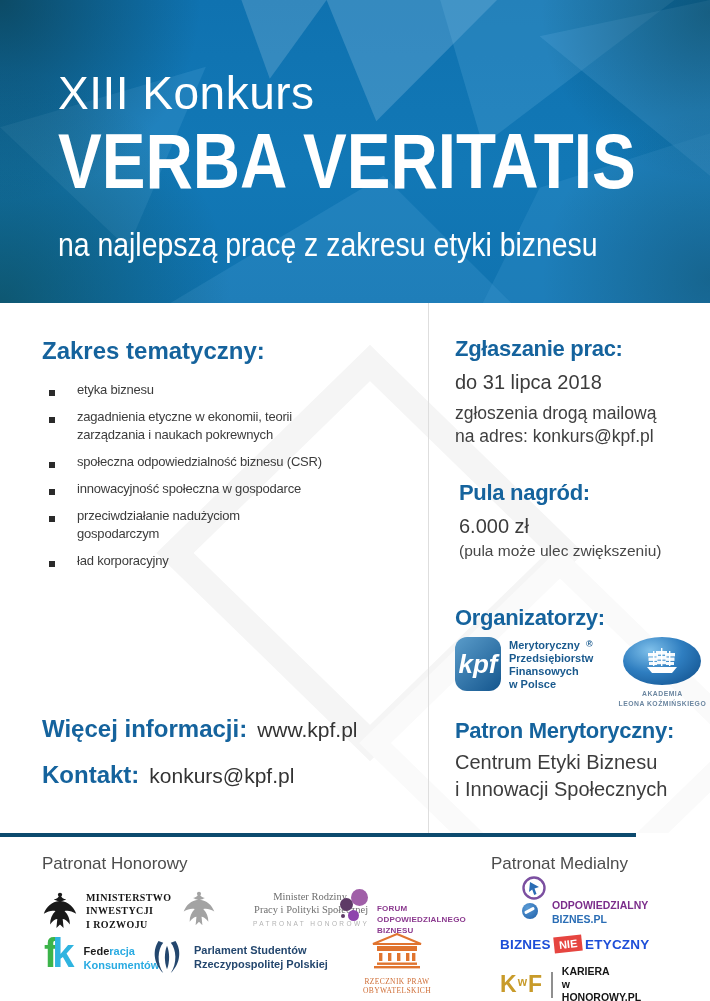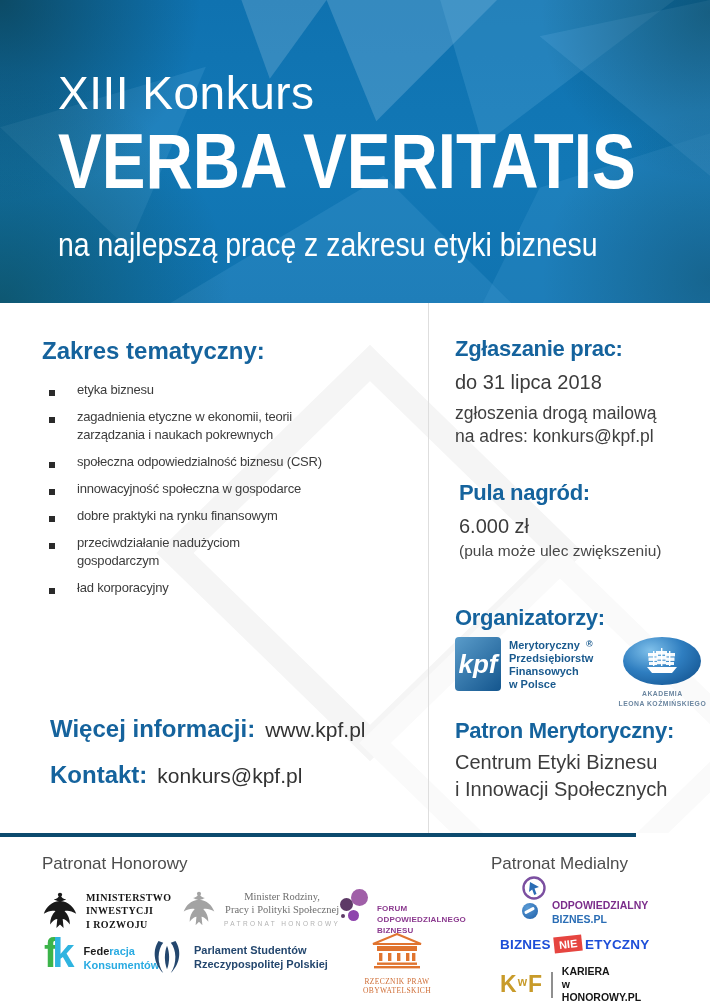--- a/index.html
+++ b/index.html
@@ -35,54 +35,54 @@
   .watermark { position:absolute; left:0; top:0; pointer-events:none; }
   .divider-v { position:absolute; left:428px; top:0; width:1px; height:530px; background:#dedede; }
   .sec-h { font-weight:700; color:#15639d; }
   .col-left { position:absolute; left:42px; top:0; width:386px; }
   .col-right { position:absolute; left:455px; top:0; width:240px; }
   .topics-h { position:absolute; left:0; top:34px; font-size:24px; }
   .topics-list { position:absolute; left:0; top:78px; margin:0; padding:0; list-style:none; width:386px; }
   .topics-list li { position:relative; padding-left:35px; margin-bottom:9px; font-size:13px; line-height:1.38;
     color:#3c3c3c; letter-spacing:-.2px; white-space:pre-line; }
   .topics-list li::before { content:""; position:absolute; left:7px; top:9px; width:6px; height:6px; background:#2a2a2a; }
-  .info-row { position:absolute; left:8px; white-space:nowrap;text-align:center; }
+  .info-row { position:absolute; left:0; white-space:nowrap;text-align:center; }
   .info-more { top:412px; }
   .info-contact { top:458px; }
   .info-label { font-size:24px; font-weight:700; color:#15639d; }
   .info-value { font-size:21px; color:#333; margin-left:10px; }
   .sub-h { position:absolute; left:0; top:33px; font-size:22px; letter-spacing:-.3px; }
   .sub-deadline { position:absolute; left:0; top:68px; font-size:20px; color:#3c3c3c; }
   .sub-note { position:absolute; left:0; top:99px; font-size:17.5px; line-height:1.3; color:#3f3f3f; }
   .prize-h { position:absolute; left:4px; top:177px; font-size:22px; letter-spacing:-.3px; }
   .prize-amount { position:absolute; left:4px; top:212px; font-size:20px; color:#3c3c3c; }
   .prize-note { position:absolute; left:4px; top:239px; font-size:15.5px; color:#474747; }
   .org-h { position:absolute; left:0; top:302px; font-size:22px; letter-spacing:-.3px; }
   .org-logos { position:absolute; left:0; top:334px; display:flex; align-items:flex-start; }
-  .kpf-box { width:46px; height:54px; border-radius:4px; background:linear-gradient(135deg,#5a9cca,#14568e);
+  .kpf-box { width:46px; height:54px; border-radius:12px; background:linear-gradient(135deg,#5a9cca,#14568e);
     color:#fff; font-size:26px; font-weight:700; font-style:italic; display:flex; align-items:center; justify-content:center; }
   .kpf-text { margin-left:8px; font-size:11px; font-weight:700; color:#1a5a8e; line-height:1.18; margin-top:2px; }
   .kpf-reg { font-size:9px; vertical-align:top; margin-left:6px; color:#1a5a8e; }
   .alk { margin-left:14px; position:relative; width:110px; }
   .alk-ellipse { width:78px; height:48px; margin:0 auto; border-radius:50%;
     background:radial-gradient(ellipse at 35% 28%, #7fc0ea 0%, #2f7ec0 45%, #0d4a85 100%);
     display:flex; align-items:center; justify-content:center; }
   .alk-caption { margin-top:4px; text-align:center; font-size:6.8px; letter-spacing:.5px; color:#6b86a0; line-height:1.5; font-weight:700; }
   .patron-h { position:absolute; left:0; top:415px; font-size:22px; letter-spacing:-.3px;text-align:center; }
   .patron-lines { position:absolute; left:0; top:446px; font-size:20px; color:#3c3c3c; line-height:1.35; }
   
   .footer { position:absolute; left:0; top:833px; width:636px; height:168px; background:#fff; border-top:4px solid #0c4a6e; }
   .pat-label { position:absolute; top:17px; font-size:17px; color:#4d4d4d; }
   .pat-hon { left:42px; }
   .pat-med { left:491px; }
   .logo-block { position:absolute; display:flex; align-items:center; }
   .mir { left:42px; top:52px; }
   .mir-text { margin-left:8px; font-family:"Liberation Serif", serif; font-size:10px; font-weight:700;
     letter-spacing:.4px; color:#141414; line-height:1.35; }
-  .mrp { left:182px; top:51px; }
+  .mrp { left:182px; top:51px;gap:29px; }
   .mrp-text { margin-left:8px; text-align:center; font-family:"Liberation Serif", serif; font-size:10.5px; color:#6e6e6e; line-height:1.3; }
   .mrp-sub { margin-top:3px; font-family:"Liberation Sans", sans-serif; font-size:6.5px; letter-spacing:2.4px; color:#b3b3b3; }
   .fob { left:340px; top:52px; align-items:flex-start; }
   .fob-icon { position:relative; width:34px; height:40px; }
   .fob-icon i { position:absolute; border-radius:50%; }
   .fob-c1 { width:17px; height:17px; left:11px; top:0; background:#a05fa8; }
   .fob-c2 { width:13px; height:13px; left:0; top:9px; background:#5d3a66; }
   .fob-c3 { width:11px; height:11px; left:8px; top:21px; background:#8e44ad; }
   .fob-c4 { width:4px; height:4px; left:1px; top:25px; background:#5d3a66; }
   .fob-text { margin-left:3px; margin-top:14px; font-size:8px; font-weight:800; color:#8b3a8f; line-height:1.4; letter-spacing:.2px; }
@@ -140,21 +140,20 @@
     <div class="divider-v"></div>
 
     <div class="col-left">
       <div class="sec-h topics-h">Zakres tematyczny:</div>
       <ul class="topics-list">
         <li>etyka biznesu</li>
         <li>zagadnienia etyczne w ekonomii, teorii
 zarządzania i naukach pokrewnych</li>
         <li>społeczna odpowiedzialność biznesu (CSR)</li>
         <li>innowacyjność społeczna w gospodarce</li>
-        <li>dobre praktyki na rynku finansowym</li>
         <li>przeciwdziałanie nadużyciom
 gospodarczym</li>
         <li>ład korporacyjny</li>
       </ul>
       <div class="info-row info-more">
         <span class="info-label">Więcej informacji:</span><span class="info-value">www.kpf.pl</span>
       </div>
       <div class="info-row info-contact">
         <span class="info-label">Kontakt:</span><span class="info-value">konkurs@kpf.pl</span>
       </div>

